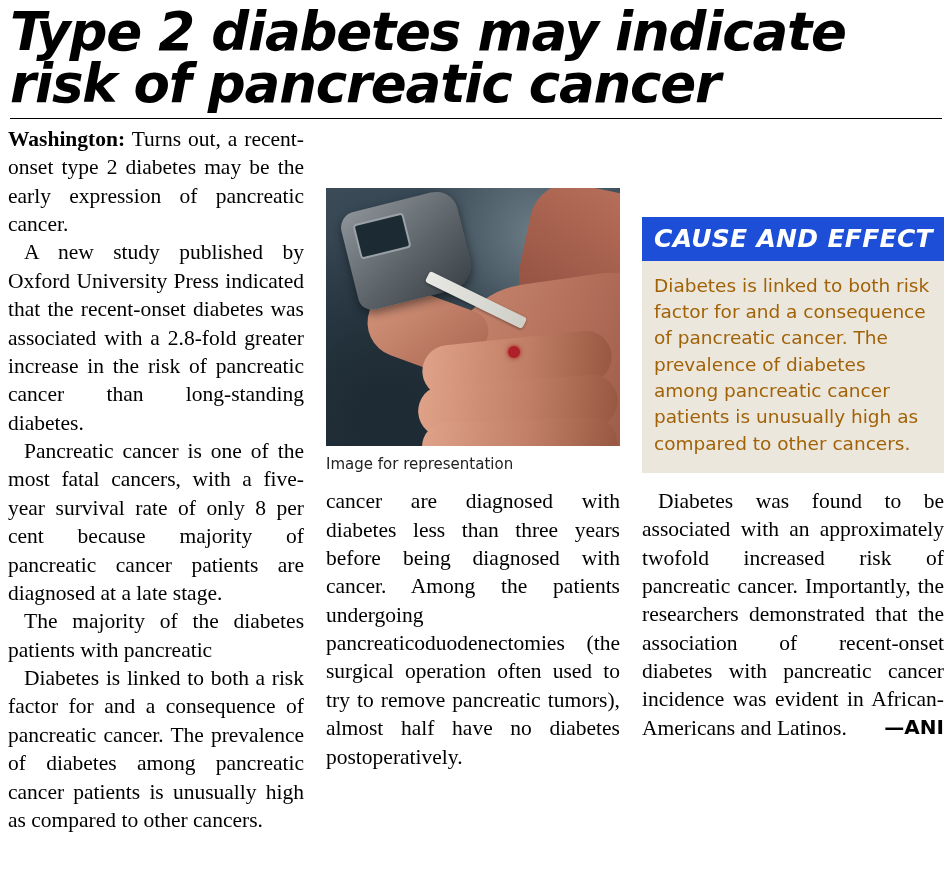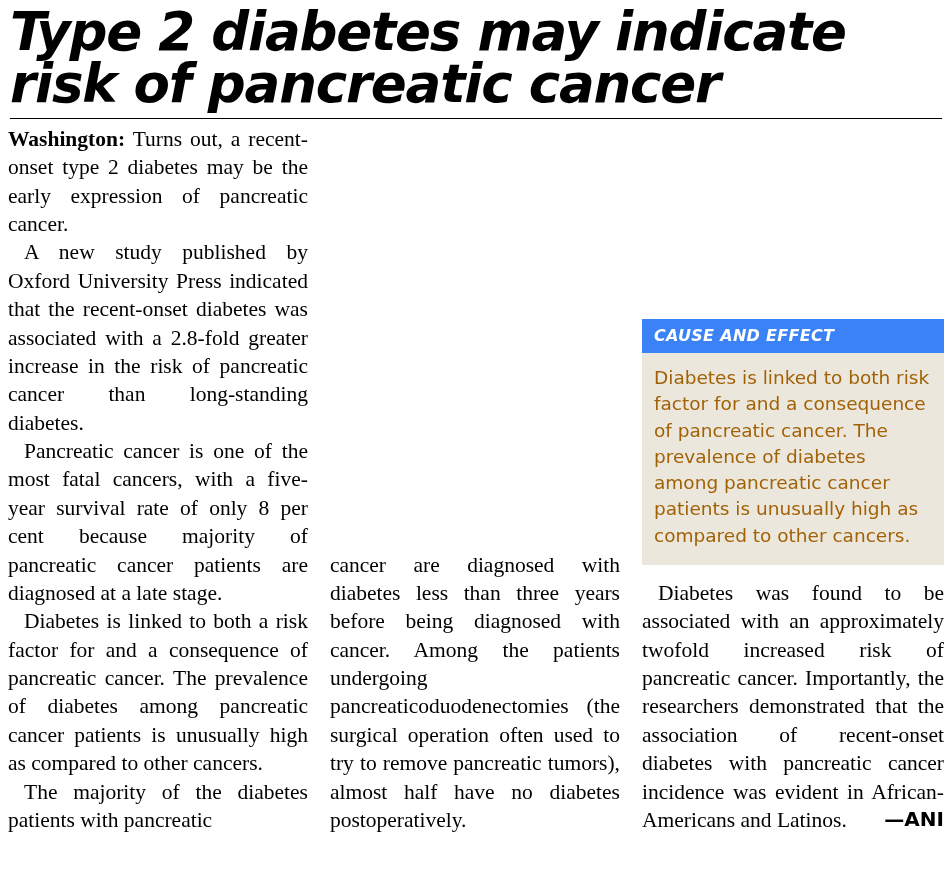--- a/index.html
+++ b/index.html
@@ -38,21 +38,21 @@
 
   .rule-under-head {
     border-top: 1px solid #000;
     margin: 2px 2px 6px 2px;
   }
 
   
   .cols {
     display: flex;
     gap: 4px;
-    align-items: flex-end;
+    align-items: center;
   }
   .col {
     box-sizing: border-box;
   }
   .col-1 { width: 322px; padding-right: 18px; }
   .col-2 { width: 312px; padding-right: 18px; }
   .col-3 { width: 302px; }
 
   .body-text {
     font-family: "Liberation Serif", serif;
@@ -151,26 +151,26 @@
   .photo-caption {
     font-family: "DejaVu Sans", sans-serif;
     font-size: 15px;
     color: #222;
     margin: 9px 0 14px 0;
   }
 
   
   .factbox { width: 302px; margin-bottom: 14px; }
   .factbox-head {
-    background: #3b82f6;
+    background: #1d4ed8;
     color: #ffffff;
     font-family: "DejaVu Sans", sans-serif;
     font-weight: bold;
     font-style: italic;
-    font-size: 16px;
+    font-size: 25px;
     letter-spacing: 0.3px;
     padding: 7px 10px 8px 12px;
   }
   .factbox-body {
     background: #ece7dc;
     font-family: "DejaVu Sans", sans-serif;
     font-size: 18.5px;
     line-height: 1.42;
     color: #a16207;
     padding: 12px 12px 16px 12px;
@@ -195,25 +195,41 @@
   </h1>
 
   <div class="rule-under-head"></div>
 
   <div class="cols">
 
     <div class="col col-1 body-text">
       <p class="first"><span class="dateline">Washington:</span><span> Turns out, a recent-onset type 2 diabetes may be the early expression of pancreatic cancer.</span></p>
       <p>A new study published by Oxford University Press indicated that the recent-onset diabetes was associated with a 2.8-fold greater increase in the risk of pancreatic cancer than long-standing diabetes.</p>
       <p>Pancreatic cancer is one of the most fatal cancers, with a five-year survival rate of only 8 per cent because majority of pancreatic cancer patients are diagnosed at a late stage.</p>
+      <p>The majority of the diabetes patients with pancreatic</p>
       <p>Diabetes is linked to both a risk factor for and a consequence of pancreatic cancer. The prevalence of diabetes among pancreatic cancer patients is unusually high as compared to other cancers.</p>
-      <p>The majority of the diabetes patients with pancreatic</p>
     </div>
 
     <div class="col col-2">
+      <div class="photo-wrap">
+        <div class="photo">
+          <div class="ph-bg"></div>
+          <div class="ph-arm"></div>
+          <div class="ph-hand-back"></div>
+          <div class="ph-thumb"></div>
+          <div class="ph-finger f1"></div>
+          <div class="ph-finger f2"></div>
+          <div class="ph-finger f3"></div>
+          <div class="ph-device"></div>
+          <div class="ph-screen"></div>
+          <div class="ph-strip"></div>
+          <div class="ph-drop"></div>
+        </div>
+        <div class="photo-caption">Image for representation</div>
+      </div>
       <div class="body-text">
         <p class="first">cancer are diagnosed with diabetes less than three years before being diagnosed with cancer. Among the patients undergoing pancreaticoduodenectomies (the surgical operation often used to try to remove pancreatic tumors), almost half have no diabetes postoperatively.</p>
       </div>
     </div>
 
     <div class="col col-3">
       <div class="factbox">
         <div class="factbox-head">CAUSE AND EFFECT</div>
         <div class="factbox-body">Diabetes is linked to both risk factor for and a consequence of pancreatic cancer. The prevalence of diabetes among pancreatic cancer patients is unusually high as compared to other cancers.</div>
       </div>

